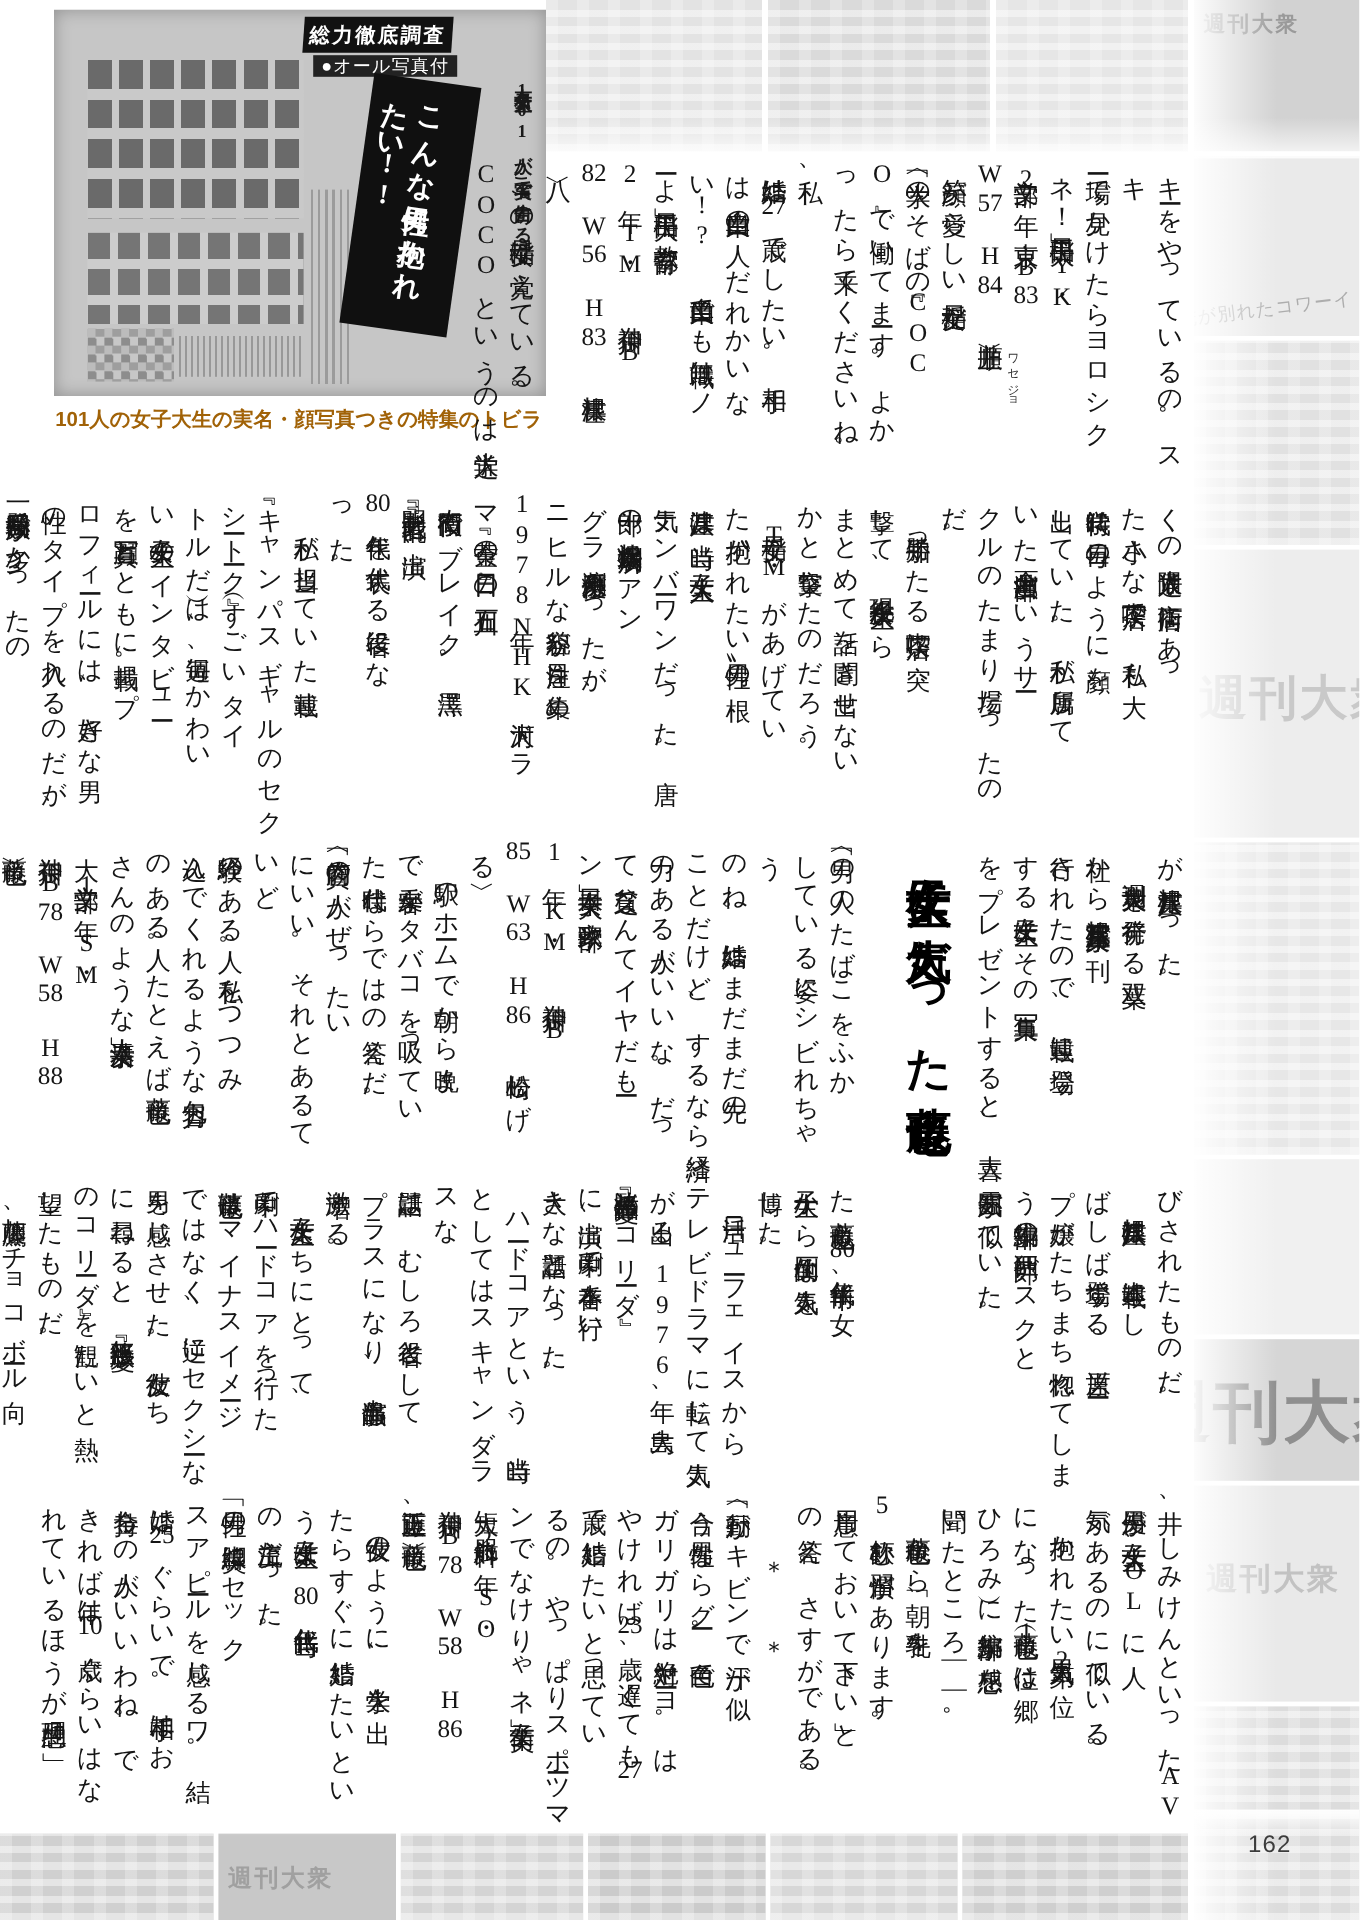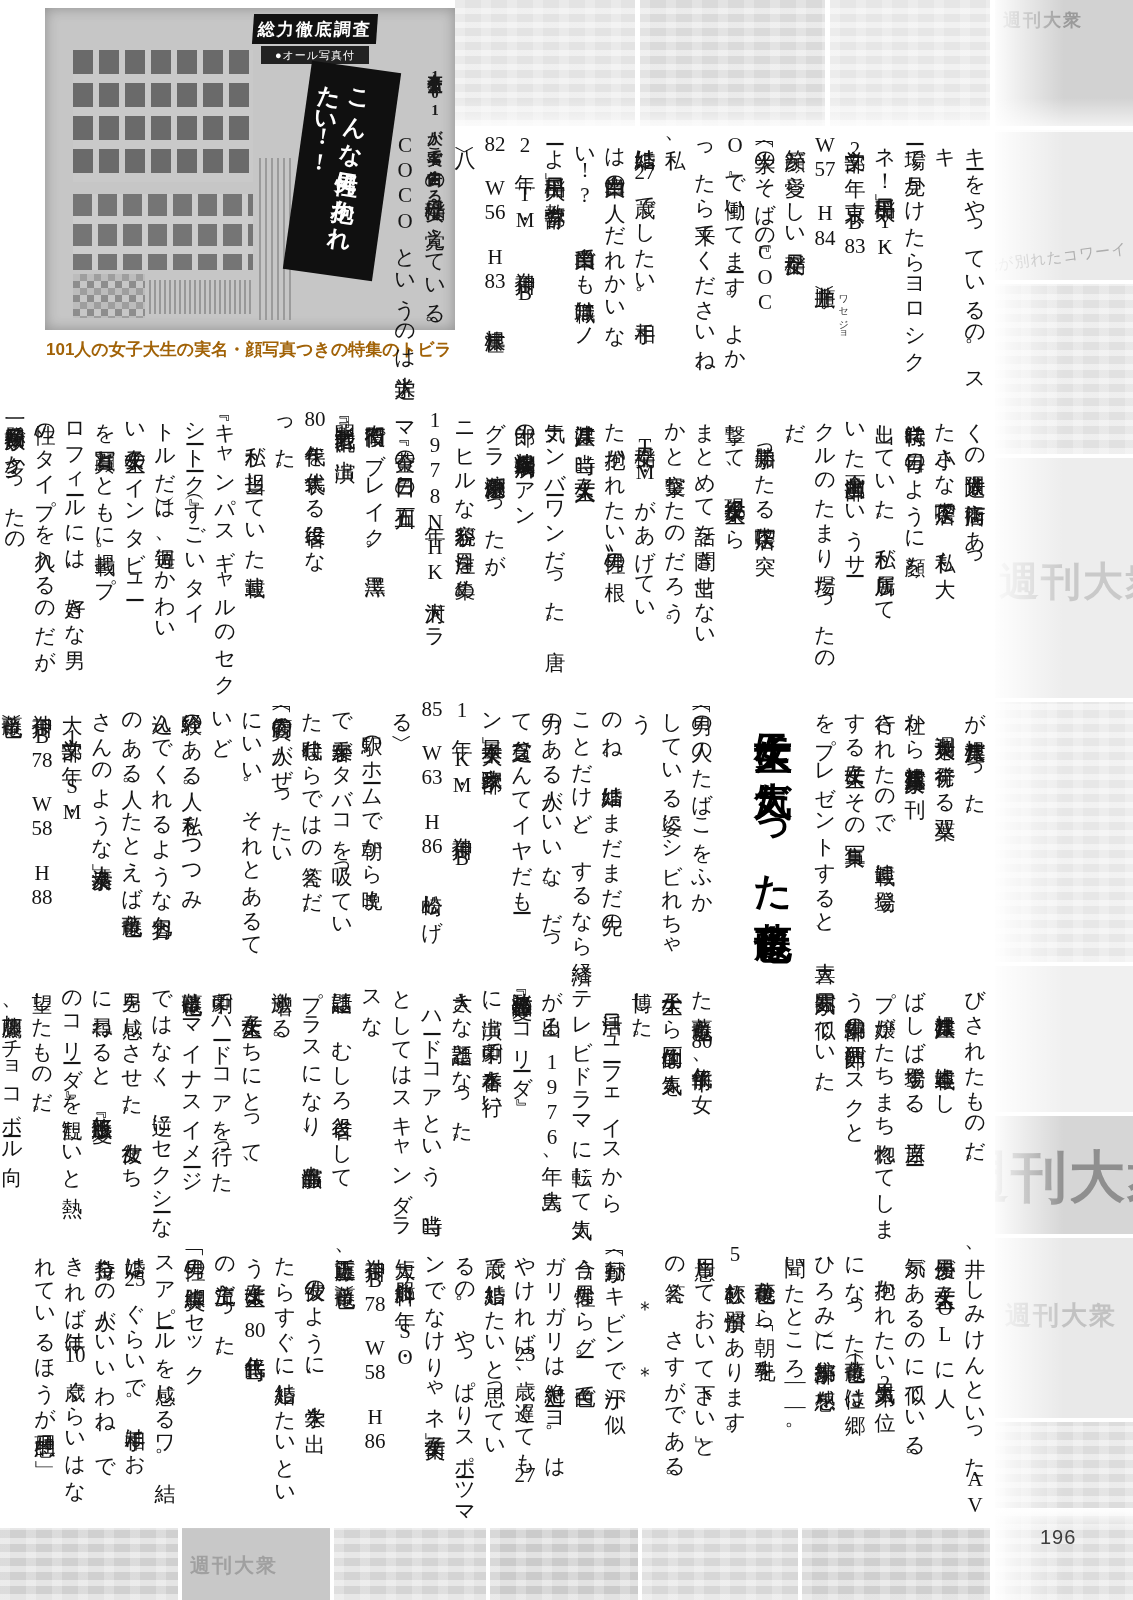--- a/index.html
+++ b/index.html
@@ -53,22 +53,22 @@
   .tinycols{position:absolute;left:214px;top:150px;width:34px;height:162px;
     background-image:repeating-linear-gradient(to right,#9b9b9b 0 2px,rgba(0,0,0,0) 2px 6px);}
   .tinyrows{position:absolute;left:104px;top:272px;width:104px;height:34px;
     background-image:repeating-linear-gradient(to right,#989898 0 2px,rgba(0,0,0,0) 2px 5px);}
   .mosaic{position:absolute;left:28px;top:266px;width:72px;height:44px;
     background:conic-gradient(#9e9e9e 90deg,#c7c7c7 0 180deg,#8d8d8d 0 270deg,#bcbcbc 0);
     background-size:14px 14px;}
   .badge1{position:absolute;left:208px;top:6px;width:124px;height:30px;background:#111;color:#fff;
     font-family:"Liberation Sans","DejaVu Sans",sans-serif;font-weight:bold;font-size:17px;
     display:flex;align-items:center;justify-content:center;letter-spacing:2px;transform:skewX(-4deg);}
-  .badge2{position:absolute;left:216px;top:38px;width:108px;height:18px;background:#222;color:#fff;
-    font-family:"Liberation Sans","DejaVu Sans",sans-serif;font-size:11px;
+  .badge2{position:absolute;left:216px;top:38px;width:120px;height:18px;background:#222;color:#fff;
+    font-family:"Liberation Sans","DejaVu Sans",sans-serif;font-size:15px;
     display:flex;align-items:center;justify-content:center;letter-spacing:1px;}
   .banner{position:absolute;left:252px;top:58px;width:78px;height:198px;background:#101010;
     transform:rotate(8deg);padding:6px 6px;}
   .banner-inner{writing-mode:vertical-rl;text-orientation:upright;height:186px;
     font-weight:bold;font-size:23px;line-height:30px;color:#ffffff;letter-spacing:1px;}
   .sideTitle{position:absolute;left:380px;top:54px;height:256px;writing-mode:vertical-rl;
     text-orientation:upright;font-weight:bold;font-size:15px;color:#1a1a1a;letter-spacing:1px;}
   .caption{position:absolute;left:46px;top:338px;width:424px;
     font-family:"Liberation Sans","DejaVu Sans",sans-serif;font-size:17px;font-weight:bold;
     line-height:1.45;color:#a16207;}
@@ -298,14 +298,14 @@
       <div class="col">う女子大生は、<span class="tcy">80</span>年代当時</div>
       <div class="col">の主流だった。</div>
       <div class="col">「男性の脚線美にセック</div>
       <div class="col">スアピールを感じるワ。結</div>
       <div class="col">婚は<span class="tcy">25</span>ぐらいで。相手はお</div>
       <div class="col">金持ちの人がいいわね。で</div>
       <div class="col">きれば年は<span class="tcy">10</span>歳ぐらいはな</div>
       <div class="col">れているほうが理想的ヨ」</div>
     </div>
 
-  <div class="pageno">196</div>
+  <div class="pageno">162</div>
 </div>
 
 </body></html>

